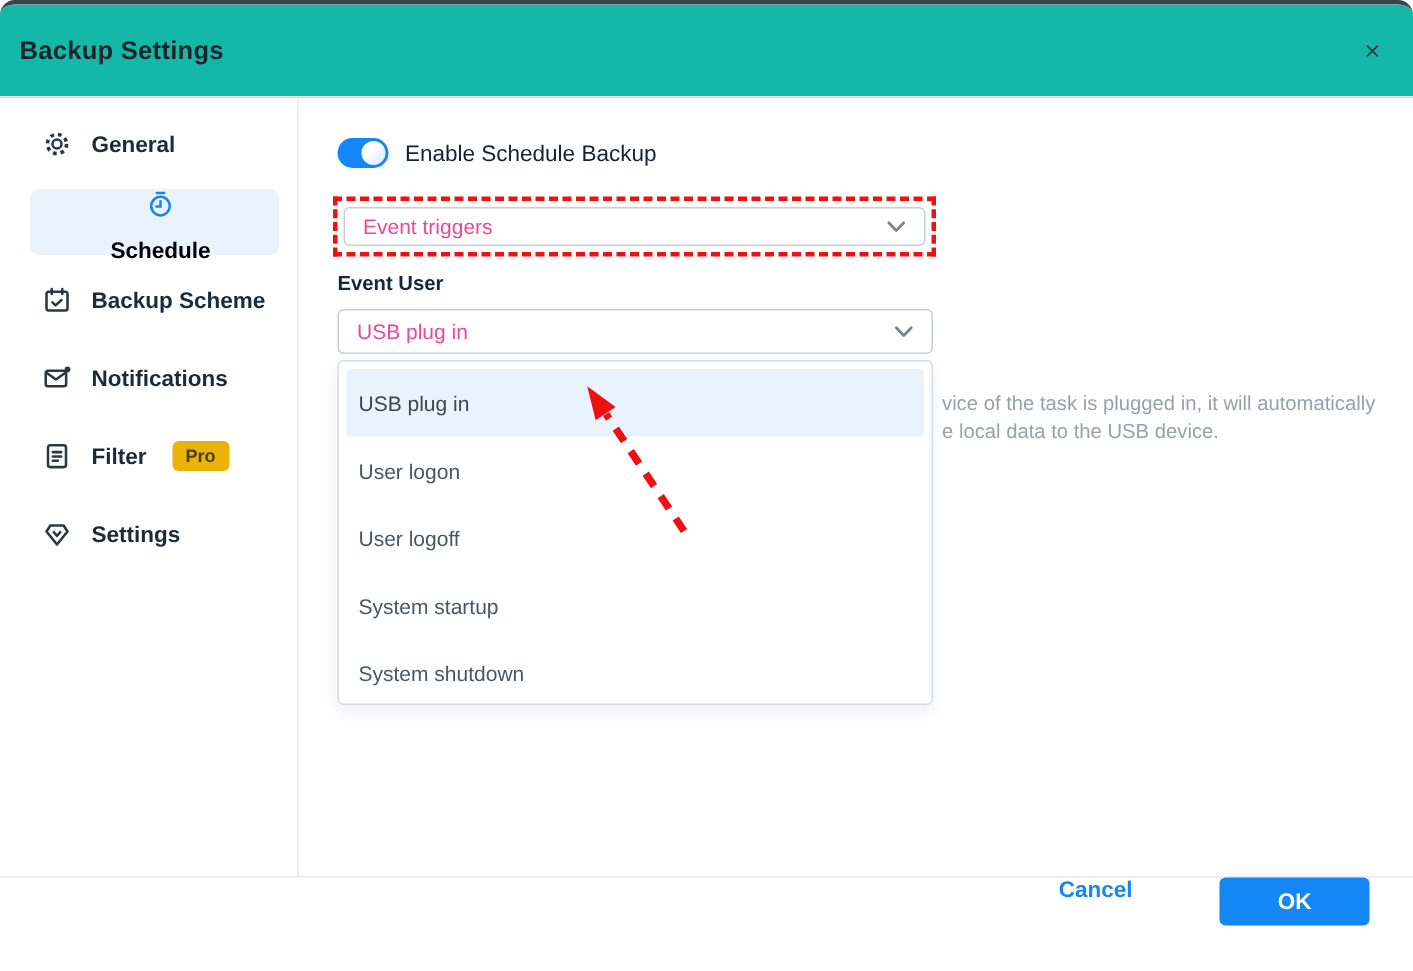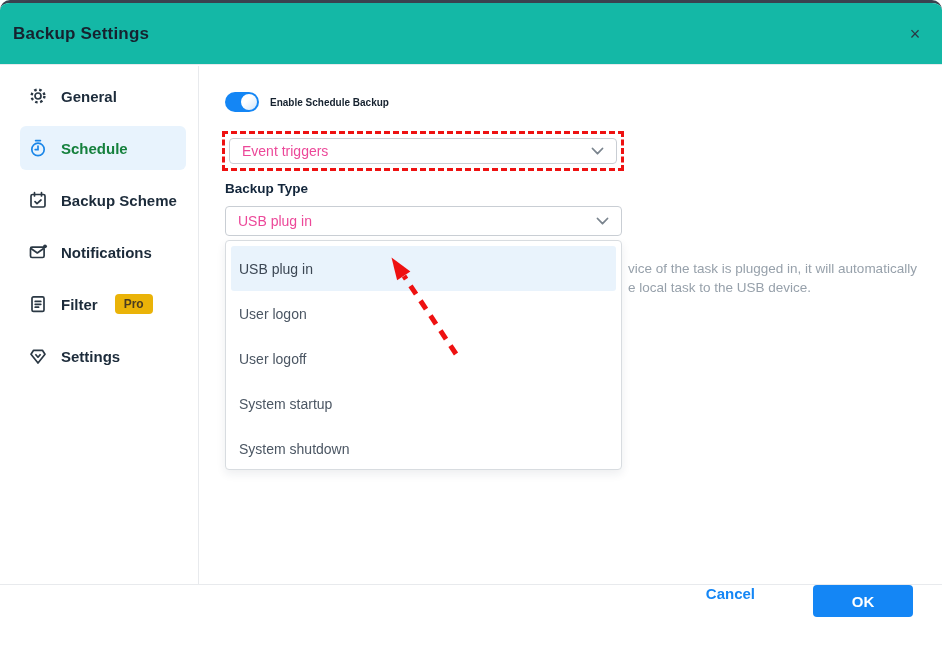--- a/index.html
+++ b/index.html
@@ -31,36 +31,36 @@
     position: absolute; left: 0; top: 63px; width: 199px; height: 521px;
     border-right: 1px solid #e8eaed; background: #fff; 
   }
   .side-item {
     position: relative; height: 44px; margin: 8px 12px 8px 20px;
     display: flex; align-items: center; gap: 13px; padding-left: 8px;
     border-radius: 6px; cursor: pointer;
     font-size: 15px; font-weight: bold; color: #1c2b3a;
   }
   .side-item .s-icon { width: 20px; height: 20px; flex: 0 0 20px; display: flex; }
-  .side-item.active { background: #e8f3fd; color: #15803d; }
+  .side-item.active { background: #e8f3fd; color: #000000; flex-direction: column; }
   .badge-pro {
     margin-left: 4px; background: #eab308; color: #4a3c20;
     font-size: 12px; font-weight: bold; padding: 3px 9px; border-radius: 4px;
   }
 
   
   .main { position: absolute; left: 200px; top: 63px; right: 0; height: 521px; }
 
   .toggle-row { position: absolute; left: 25px; top: 26px; display: flex; align-items: center; gap: 11px; }
   .toggle { position: relative; width: 34px; height: 20px; border-radius: 10px; background: #1486f5; cursor: pointer; }
   .toggle .knob {
     position: absolute; right: 2px; top: 2px; width: 16px; height: 16px; border-radius: 50%;
     background: linear-gradient(135deg, #ffffff 40%, #cfe4fa);
   }
-  .toggle-label { font-size: 10px; font-weight: bold; color: #16222f; }
+  .toggle-label { font-size: 15px; font-weight: normal; color: #16222f; }
 
   .annot-box {
     position: absolute; left: 22px; top: 65px; width: 402px; height: 40px;
     border: 3px dashed #ee1111; background: #fff;
   }
   .select {
     background: #fff; border: 1px solid #c9ced4; border-radius: 4px;
     display: flex; align-items: center; cursor: pointer;
   }
   .select .sel-text { padding-left: 12px; font-size: 14px; color: #ec4899; flex: 1; }
@@ -181,35 +181,35 @@
 
     <div class="toggle-row">
       <div class="toggle">
           <div class="knob"></div>
         </div>
       <div class="toggle-label">Enable Schedule Backup</div>
     </div>
 
     <div class="bg-text">
       <div>vice of the task is plugged in, it will automatically</div>
-      <div>e local task to the USB device.</div>
+      <div>e local data to the USB device.</div>
     </div>
 
     <div class="annot-box">
       <div class="select">
         <span class="sel-text">Event triggers</span>
         <span class="chev">
           <svg width="13" height="9" viewBox="0 0 13 9" fill="none" stroke="#7a848e" stroke-width="1.8" stroke-linecap="round" stroke-linejoin="round">
               <path d="M1.5 1.5 L6.5 6.7 L11.5 1.5"></path>
             </svg>
         </span>
       </div>
     </div>
 
-    <div class="field-label">Backup Type</div>
+    <div class="field-label">Event User</div>
 
     <div class="select event-select">
       <span class="sel-text">USB plug in</span>
       <span class="chev">
         <svg width="13" height="9" viewBox="0 0 13 9" fill="none" stroke="#7a848e" stroke-width="1.8" stroke-linecap="round" stroke-linejoin="round">
             <path d="M1.5 1.5 L6.5 6.7 L11.5 1.5"></path>
           </svg>
       </span>
     </div>
 

